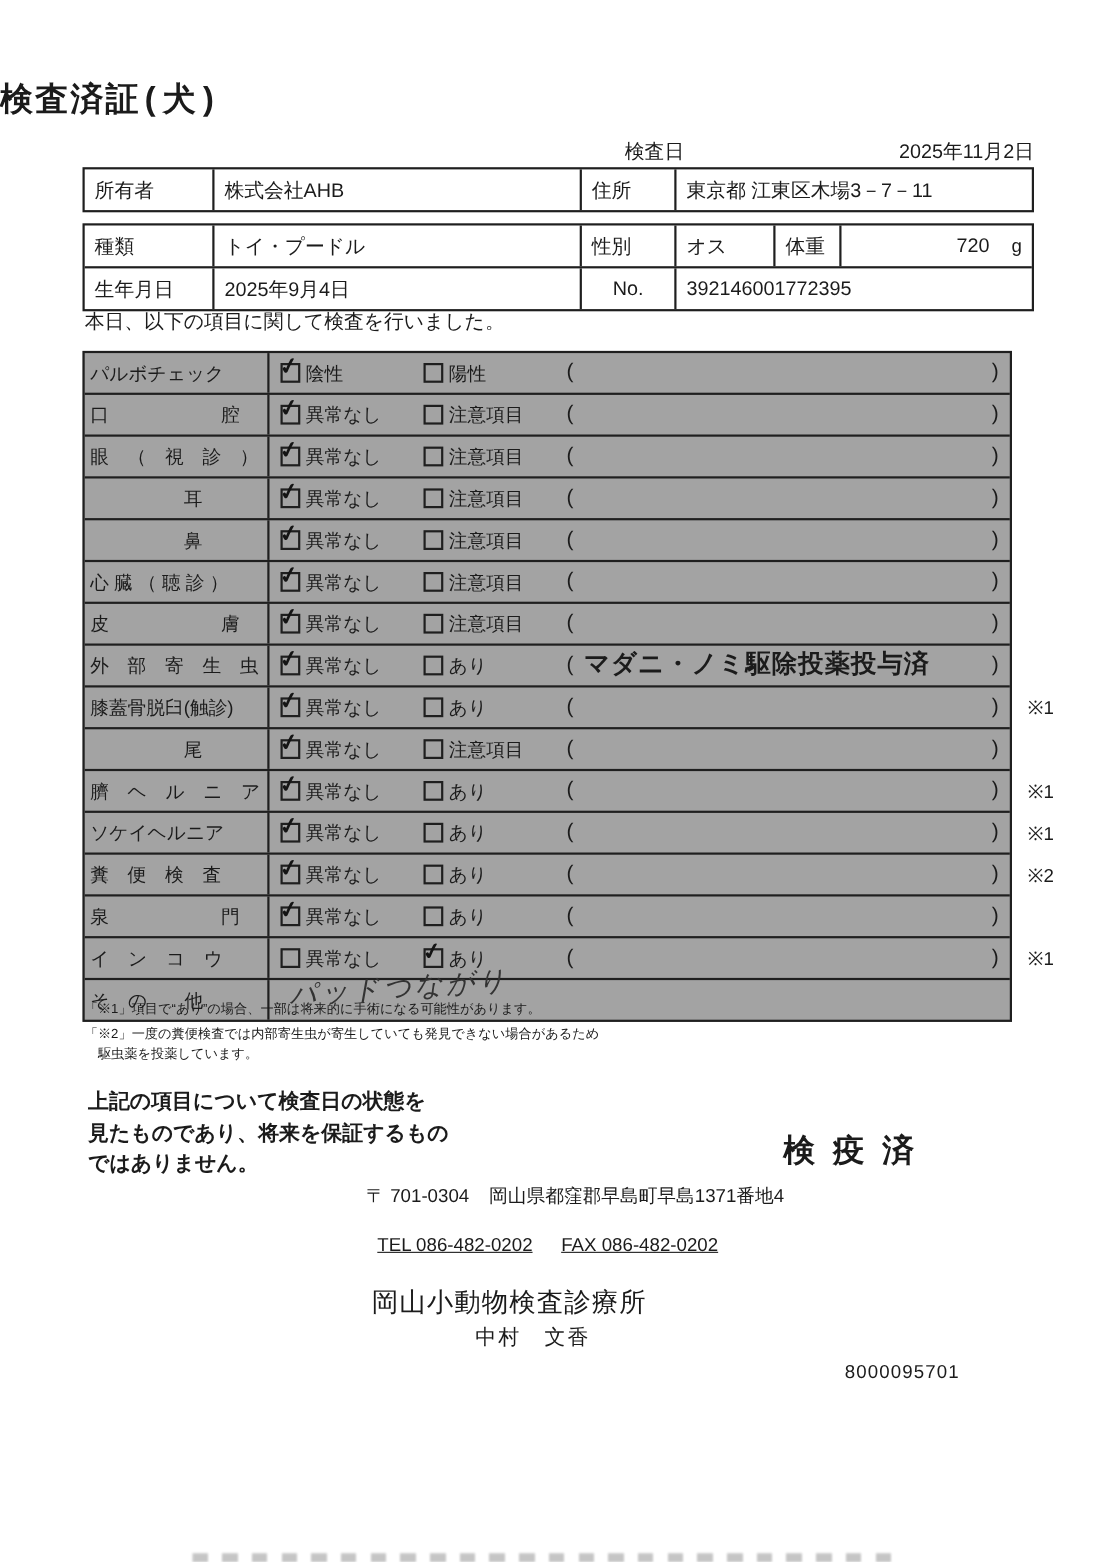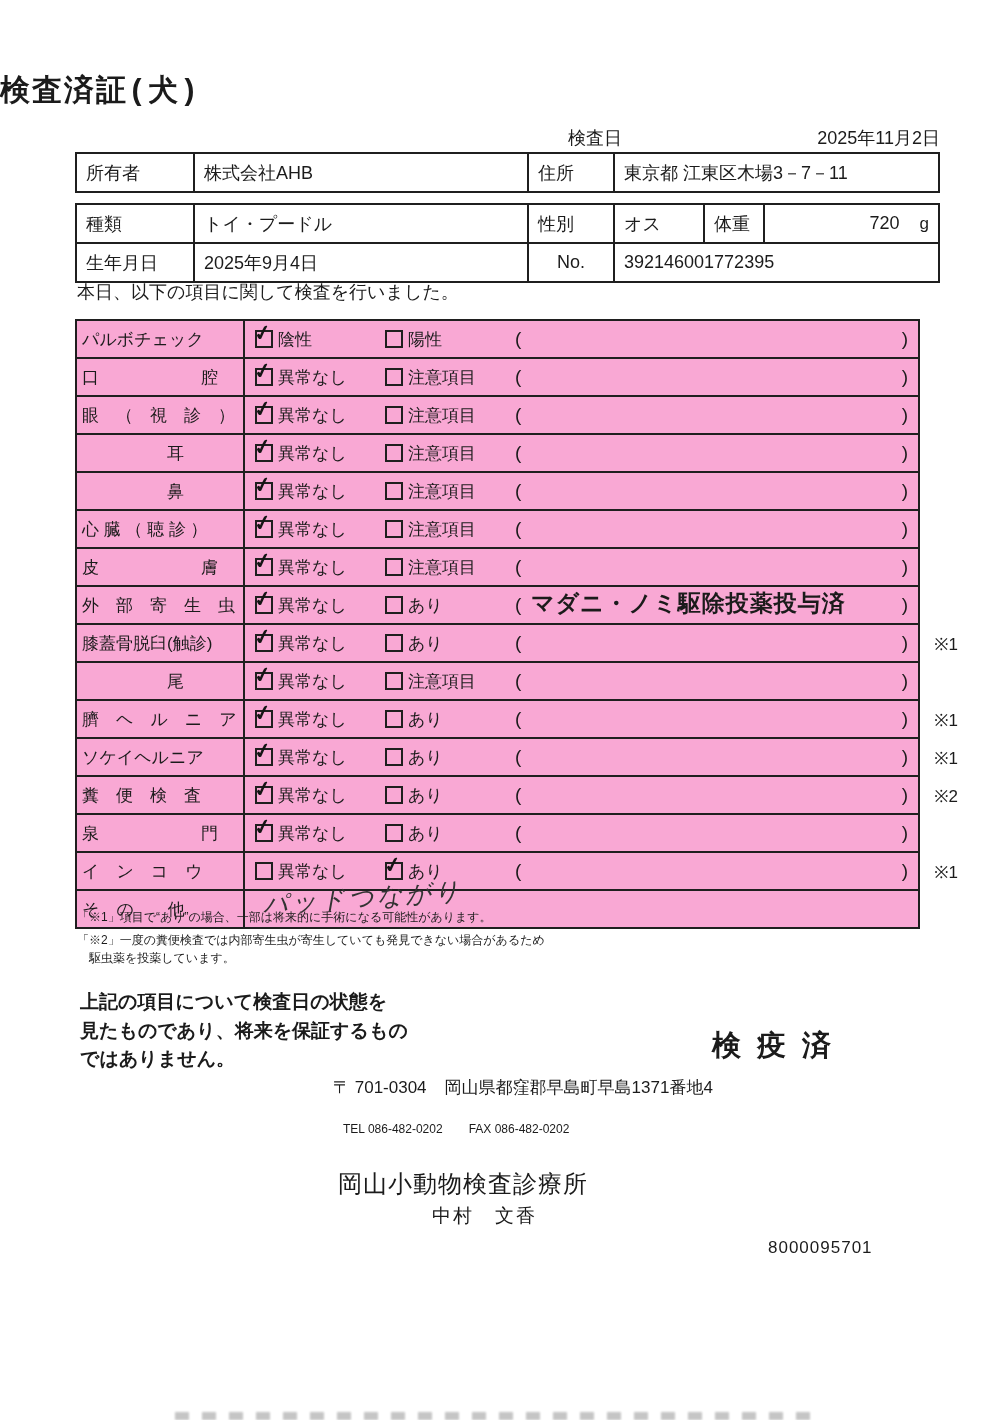--- a/index.html
+++ b/index.html
@@ -22,21 +22,21 @@
   .tcell.first{border-left:none;}
   .w-l{width:100px;} .w-v1{width:334px;margin-left:16px;} .w-l2{width:86px;} .w-sex{width:90px;} .w-wl{width:60px;}
   .w-rest{flex:1;}
   .cell-center{justify-content:center;}
   .cell-weight{justify-content:flex-end;}
   .weight-unit{margin-left:20px;font-size:17px;}
 
   .intro{position:absolute;top:280px;left:77px;font-size:18px;}
 
   .checklist{position:absolute;top:319px;left:75px;width:845px;
-             border:2px solid #1f1f1f;box-sizing:border-box;background:#f9a8d4;}
+             border:2px solid #1f1f1f;box-sizing:border-box;background:#a3a3a3;}
   .cl-row{display:flex;height:36px;border-bottom:2px solid #1f1f1f;position:relative;}
   .cl-row:last-child{border-bottom:none;}
   .cl-label{width:168px;border-right:2px solid #1f1f1f;box-sizing:border-box;
             display:flex;align-items:center;padding:0 5px;font-size:17px;white-space:pre;overflow:hidden;}
   .cl-body{flex:1;display:flex;align-items:center;padding-left:10px;position:relative;}
   .opt{display:flex;align-items:center;width:130px;flex:none;}
   .cbox{position:relative;width:14px;height:14px;border:2px solid #1f1f1f;margin-right:5px;flex:none;}
   .tick{position:absolute;left:-3px;top:-11px;font-size:21px;font-weight:bold;
         transform:rotate(-10deg);color:#141414;}
   .opt-label{font-size:17px;white-space:nowrap;}
@@ -51,21 +51,21 @@
                margin-left:8px;white-space:nowrap;z-index:2;}
 
   .notes{position:absolute;top:908px;left:77px;width:870px;font-size:12px;line-height:1.5;}
   .notes p{margin:0 0 5px 0;white-space:pre-line;}
 
   .disclaimer{position:absolute;top:988px;left:80px;font-size:19px;font-weight:bold;
               line-height:1.5;white-space:pre-line;}
   .stamp{position:absolute;top:1026px;left:712px;font-size:29px;font-weight:bold;letter-spacing:4px;}
 
   .addr-row{position:absolute;top:1076px;left:333px;font-size:17px;display:flex;gap:18px;white-space:nowrap;}
-  .tel-row{position:absolute;top:1122px;left:343px;font-size:12px;display:flex;gap:26px;white-space:nowrap;}
+  .tel-row{position:absolute;top:1122px;left:343px;font-size:17px;display:flex;gap:26px;white-space:nowrap;text-decoration:underline;}
   .clinic{position:absolute;top:1168px;left:338px;font-size:24px;letter-spacing:1px;}
   .vet{position:absolute;top:1203px;left:432px;font-size:19px;letter-spacing:2px;}
   .serial{position:absolute;top:1238px;left:768px;font-size:17px;letter-spacing:1px;}
 
   .scan-artifact{position:absolute;bottom:0;left:175px;width:640px;height:8px;opacity:.28;
                  background:repeating-linear-gradient(90deg,#333 0 14px,transparent 14px 27px);
                  filter:blur(1px);}
 </style>
 </head>
 <body>

